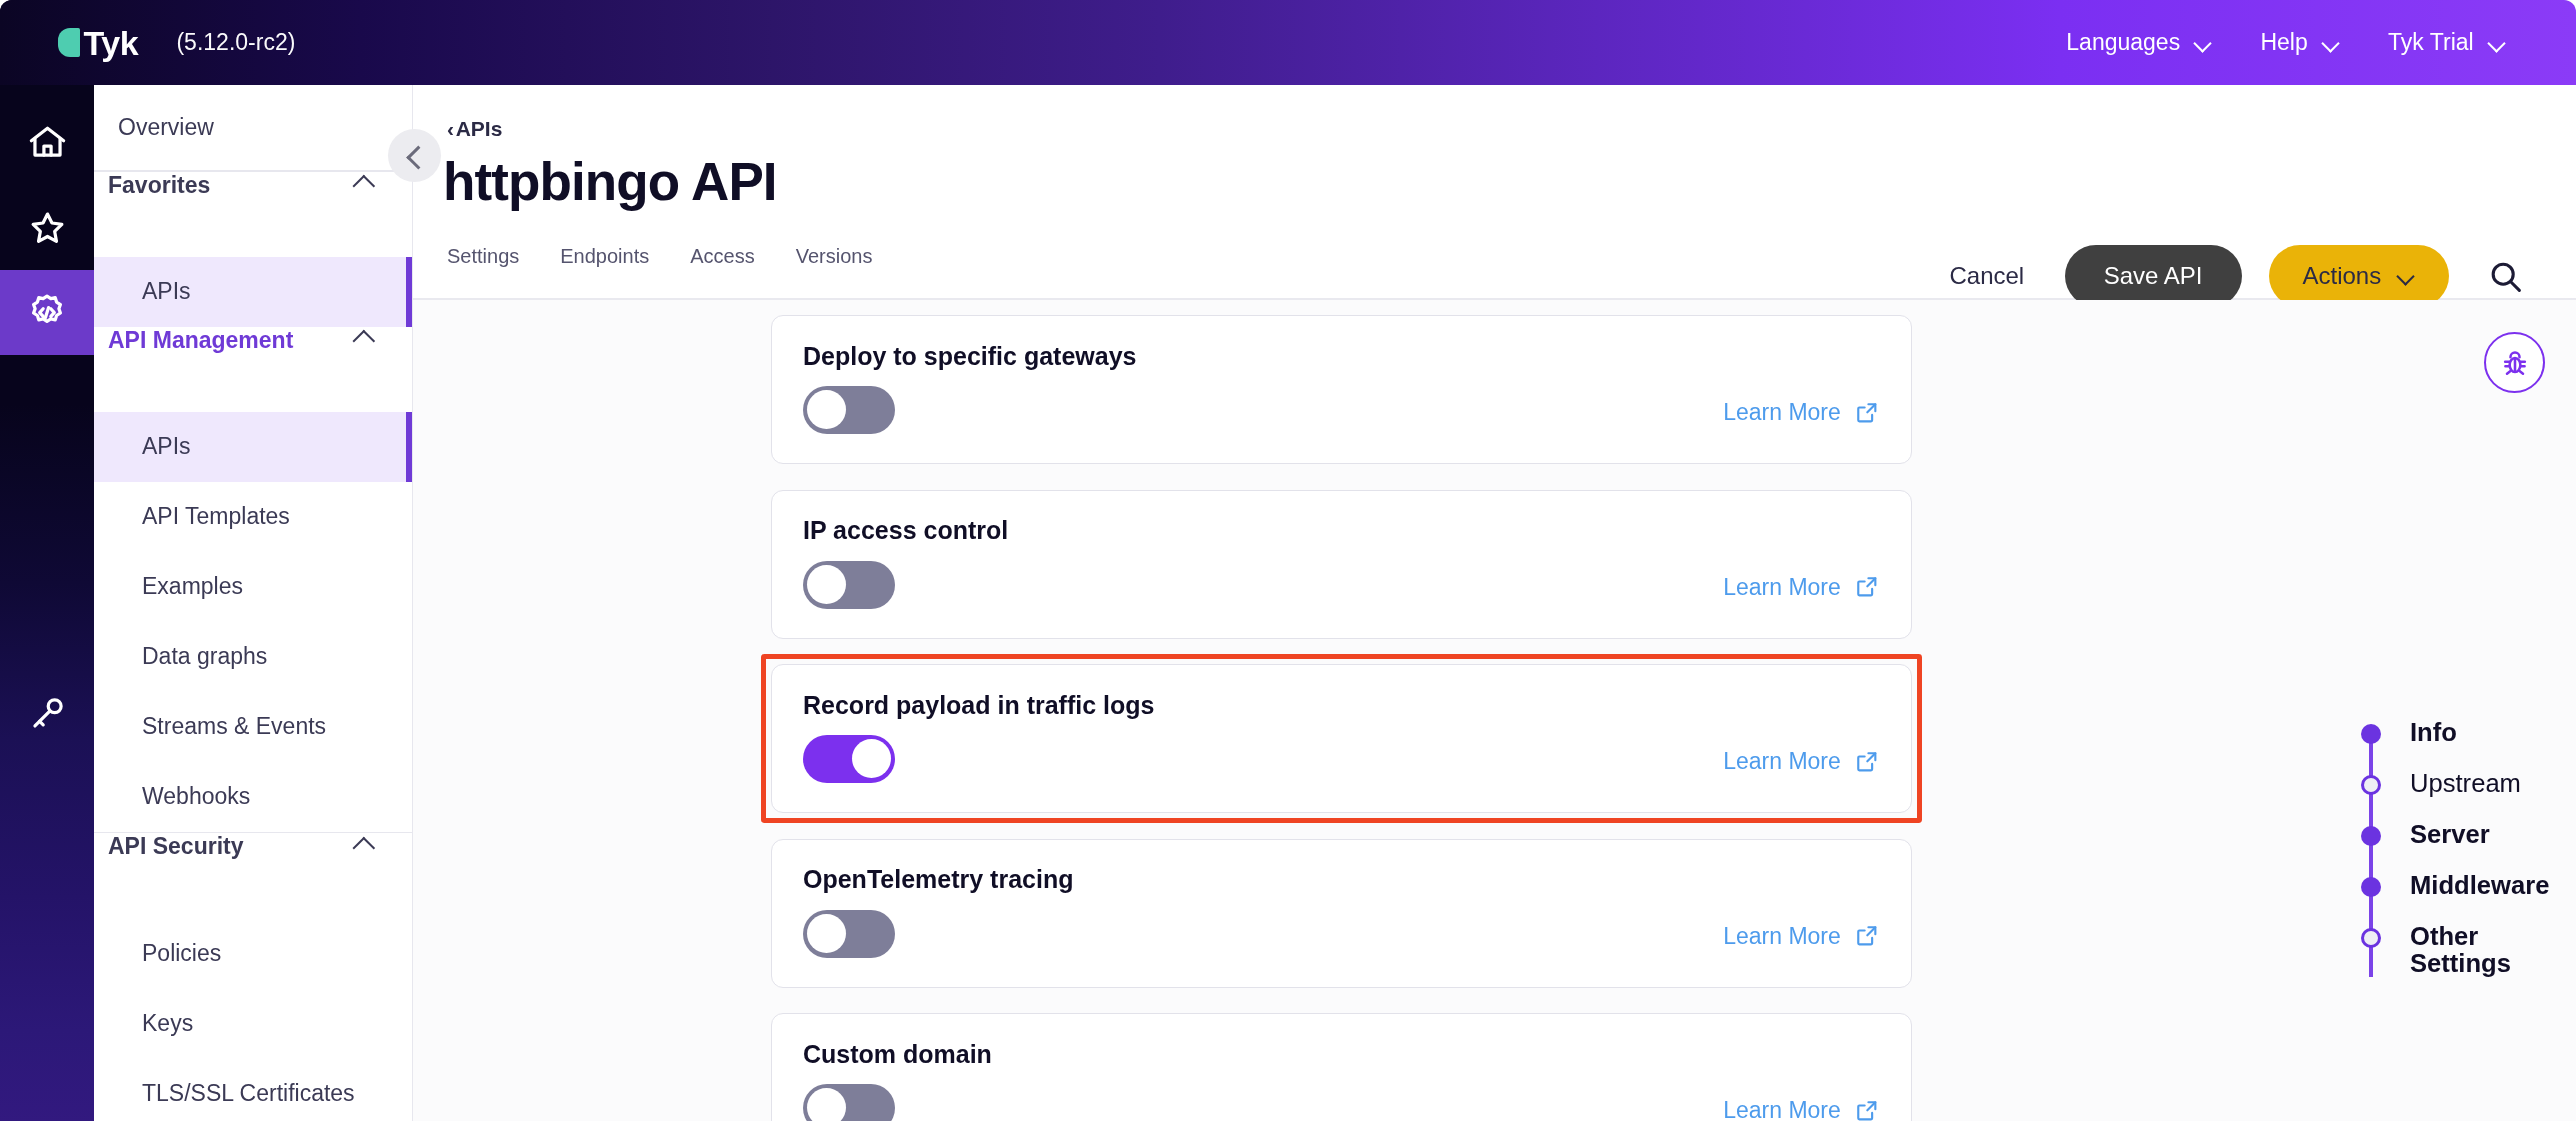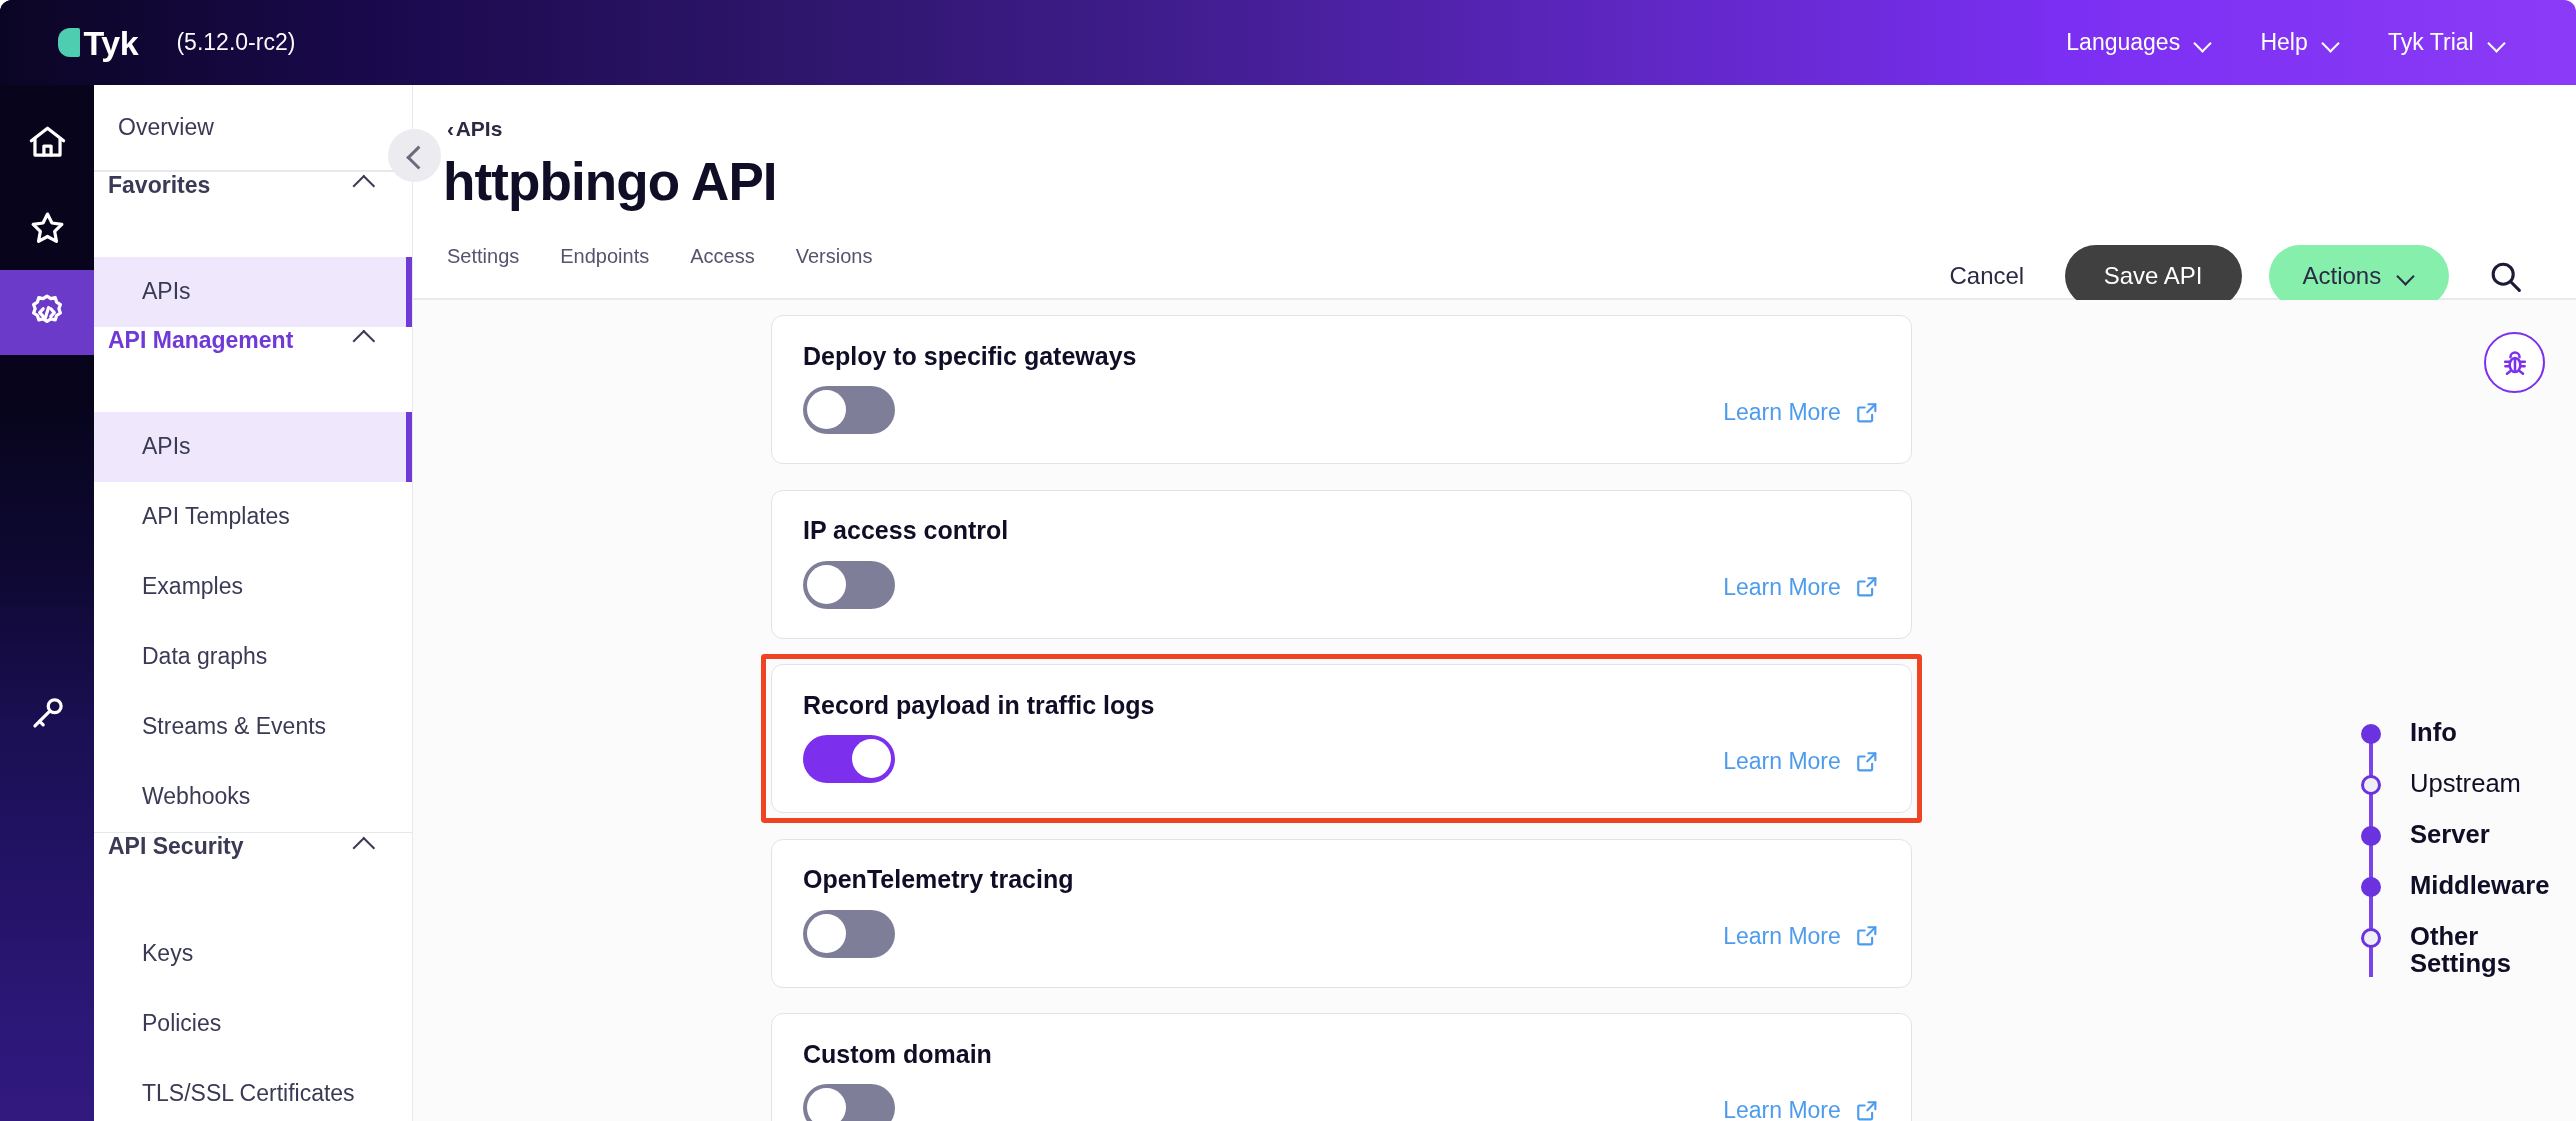--- a/index.html
+++ b/index.html
@@ -125,21 +125,21 @@
   .btn-cancel {
     font-size:24px; color:#2b2a45; background:none; border:none; cursor:pointer;
     padding: 0 13.6px; font-family:"Liberation Sans", sans-serif;
   }
   .btn-primary {
     background:#404040; color:#fff; border:none; border-radius:34px;
     font-size:24px; padding: 17px 39px; cursor:pointer;
     font-family:"Liberation Sans", sans-serif;
   }
   .btn-secondary {
-    background:#86efac; color:#2b2a45; border:none; border-radius:34px;
+    background:#eab308; color:#2b2a45; border:none; border-radius:34px;
     font-size:24px; padding: 17px 34px; cursor:pointer;
     display:flex; align-items:center; gap:17px;
     font-family:"Liberation Sans", sans-serif;
   }
   .search-btn { width:44px; height:44px; display:flex; align-items:center; justify-content:center; cursor:pointer; margin-left:6.8px;}
   .bug-btn {
     position:absolute; right:31px; top:247px; width:61px; height:61px; border-radius:50%;
     border:2.6px solid #7c30ee; background:#fff; display:flex; align-items:center; justify-content:center;
     cursor:pointer; z-index:45;
   }
@@ -292,24 +292,24 @@
       <span>Webhooks</span>
     </div>
 
     <div class="divider"></div>
 
     <div class="side-group">
       <span>API Security</span>
       <span class="chev-up"></span>
     </div>
     <div class="side-sub">
+      <span>Policies</span>
+    </div>
+    <div class="side-sub">
       <span>Keys</span>
-    </div>
-    <div class="side-sub">
-      <span>Policies</span>
     </div>
     <div class="side-sub">
       <span>TLS/SSL Certificates</span>
     </div>
 
   </div>
 
   <div class="collapse-btn">
     <span class="chev-l"></span>
   </div>

